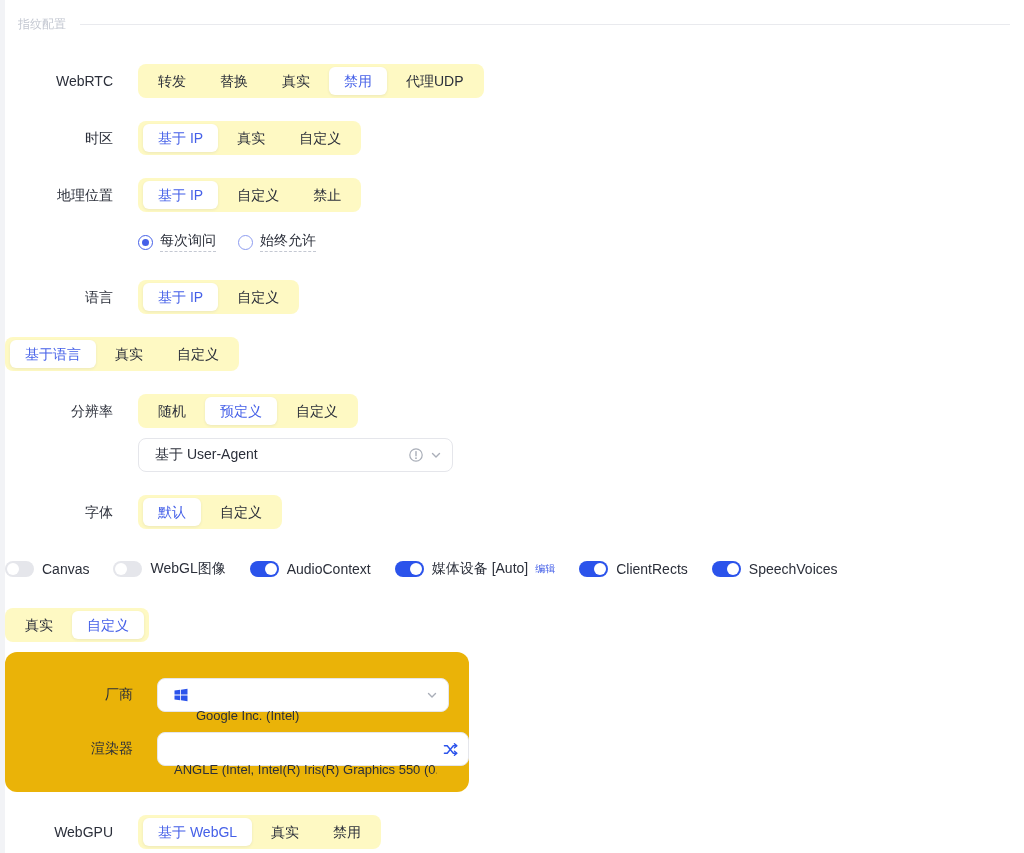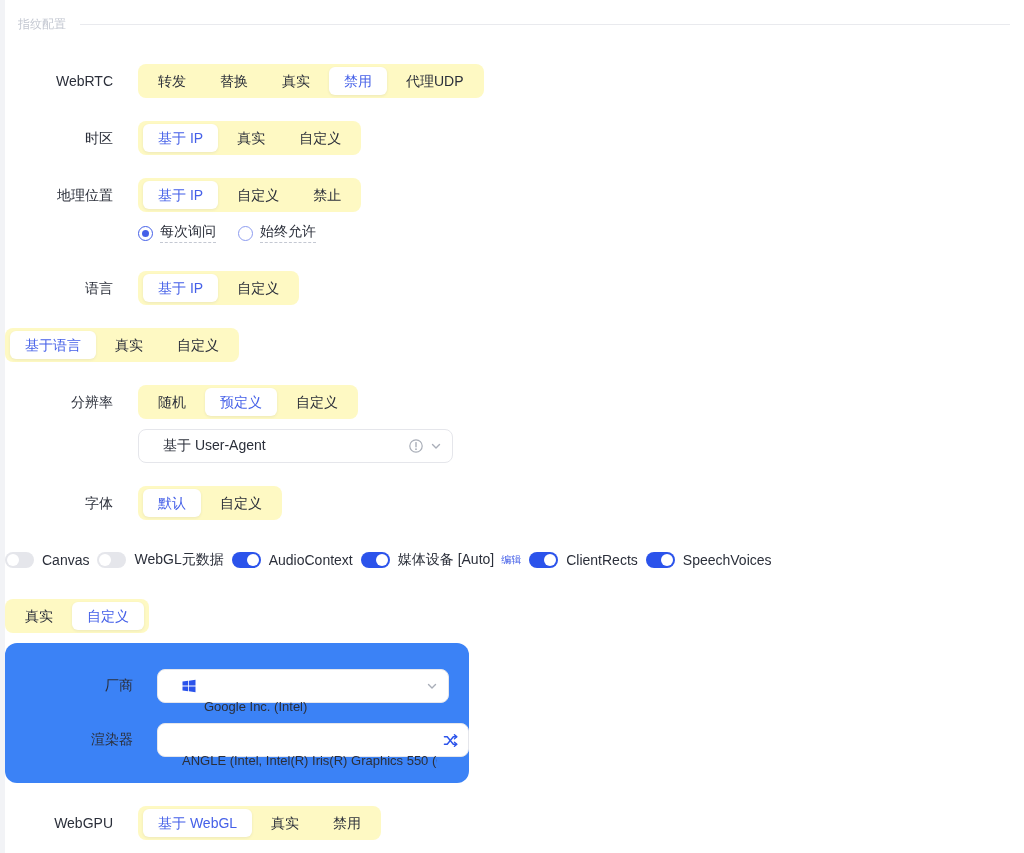--- a/index.html
+++ b/index.html
@@ -21,53 +21,53 @@
   .content { display:flex; flex-direction:column; }
 
   
   .seg { display:inline-flex; align-self:flex-start; background:#fef9c3; border-radius:8px;
     padding:3px; height:34px; align-items:center; }
   .seg-opt { padding:0 15px; margin:0 2px; height:28px; line-height:28px; font-size:14px;
     color:#2b2f3a; border-radius:6px; cursor:pointer; white-space:nowrap; }
   .seg-opt.sel { background:#fff; color:#4560e8; box-shadow:0 1px 3px rgba(30,40,90,.08); }
 
   
-  .radio-line { display:flex; align-items:center; margin-top:11px; }
+  .radio-line { display:flex; align-items:center; margin-top:20px; }
   .radio-item { display:flex; align-items:center; margin-right:22px; cursor:pointer; }
   .radio-circle { width:15px; height:15px; border-radius:50%; border:1px solid #8d9cf0;
     background:#fff; margin-right:7px; position:relative; flex:none; }
   .radio-circle.on { border-color:#4560e8; }
   .radio-circle.on::after { content:""; position:absolute; left:3px; top:3px; width:7px; height:7px;
     border-radius:50%; background:#4560e8; }
   .radio-text { font-size:14px; color:#2b2f3a; border-bottom:1px dashed #c4c8d2; padding-bottom:1px; }
 
   
   .field { display:flex; align-items:center; height:34px; border:1px solid #e5e6eb; border-radius:8px;
-    background:#fff; padding:0 10px 0 24px; cursor:pointer; }
+    background:#fff; padding:0 10px 0 16px; cursor:pointer; }
   .field .ftext { flex:1; font-size:14px; color:#2b2f3a; white-space:nowrap; overflow:hidden; }
   .res-select { width:315px; margin-top:10px; }
   .icon-gap { display:flex; align-items:center; gap:7px; margin-left:8px; }
 
   svg.gray-ic { color:#a9aeb8; display:block; }
   svg.blue-ic { color:#2b53eb; display:block; }
 
   
-  .toggles { display:flex; align-items:center; gap:8px; height:34px; flex-wrap:nowrap; }
+  .toggles { display:flex; align-items:center; gap:24px; height:34px; flex-wrap:nowrap; }
   .toggle-item { display:flex; align-items:center; }
   .switch { width:29px; height:16px; border-radius:9px; background:#e5e6eb; position:relative;
     cursor:pointer; flex:none; }
   .switch.on { background:#2b53eb; }
   .switch::after { content:""; position:absolute; top:2px; left:2px; width:12px; height:12px;
     border-radius:50%; background:#fff; }
   .switch.on::after { left:auto; right:2px; }
   .toggle-label { font-size:14px; color:#2b2f3a; margin-left:8px; white-space:nowrap; }
   .edit-link { font-size:10px; color:#4560e8; margin-left:7px; cursor:pointer; white-space:nowrap; }
 
   
-  .panel { width:464px; margin-top:10px; background:#3b82f6; border-radius:12px; padding:26px 20px; }
+  .panel { width:464px; margin-top:10px; background:#eab308; border-radius:12px; padding:26px 20px; }
   .panel-row { display:flex; align-items:center; }
   .panel-row + .panel-row { margin-top:20px; }
   .panel-label { width:108px; margin-right:24px; text-align:right; font-size:14px; color:#2b2f3a;
     flex:none; }
   .panel-field { width:312px; }
   .panel-field .ftext { font-size:13px;margin-top:40px; }
   .win-ic { margin-right:8px; flex:none; }
 </style>
 </head>
 <body>
@@ -173,21 +173,21 @@
     </div>
 
     <div class="row" style="margin-bottom:22px;">
       <div class="toggles">
         <div class="toggle-item">
           <span class="switch"></span>
           <span class="toggle-label">Canvas</span>
         </div>
         <div class="toggle-item">
           <span class="switch"></span>
-          <span class="toggle-label">WebGL元数据</span>
+          <span class="toggle-label">WebGL图像</span>
         </div>
         <div class="toggle-item">
           <span class="switch on"></span>
           <span class="toggle-label">AudioContext</span>
         </div>
         <div class="toggle-item">
           <span class="switch on"></span>
           <span class="toggle-label">媒体设备 [Auto]</span>
           <span class="edit-link">编辑</span>
         </div>

